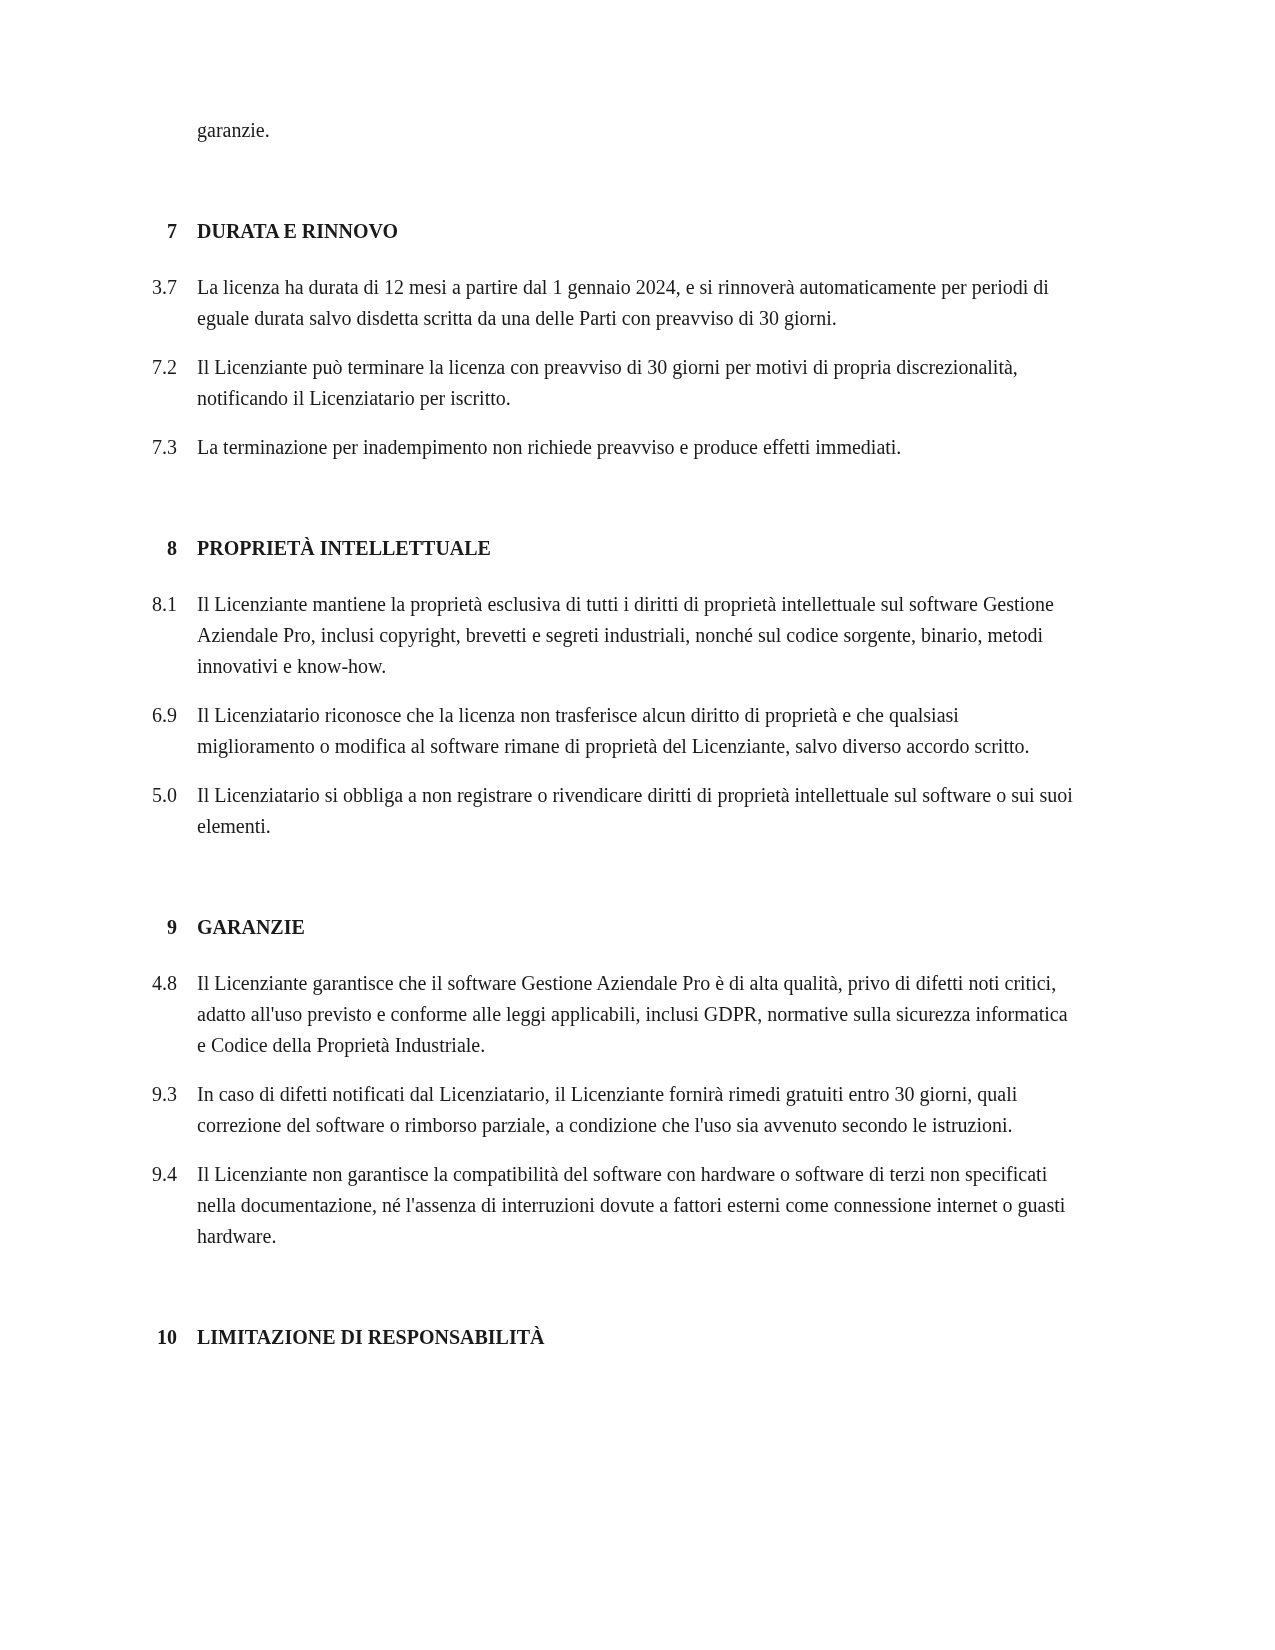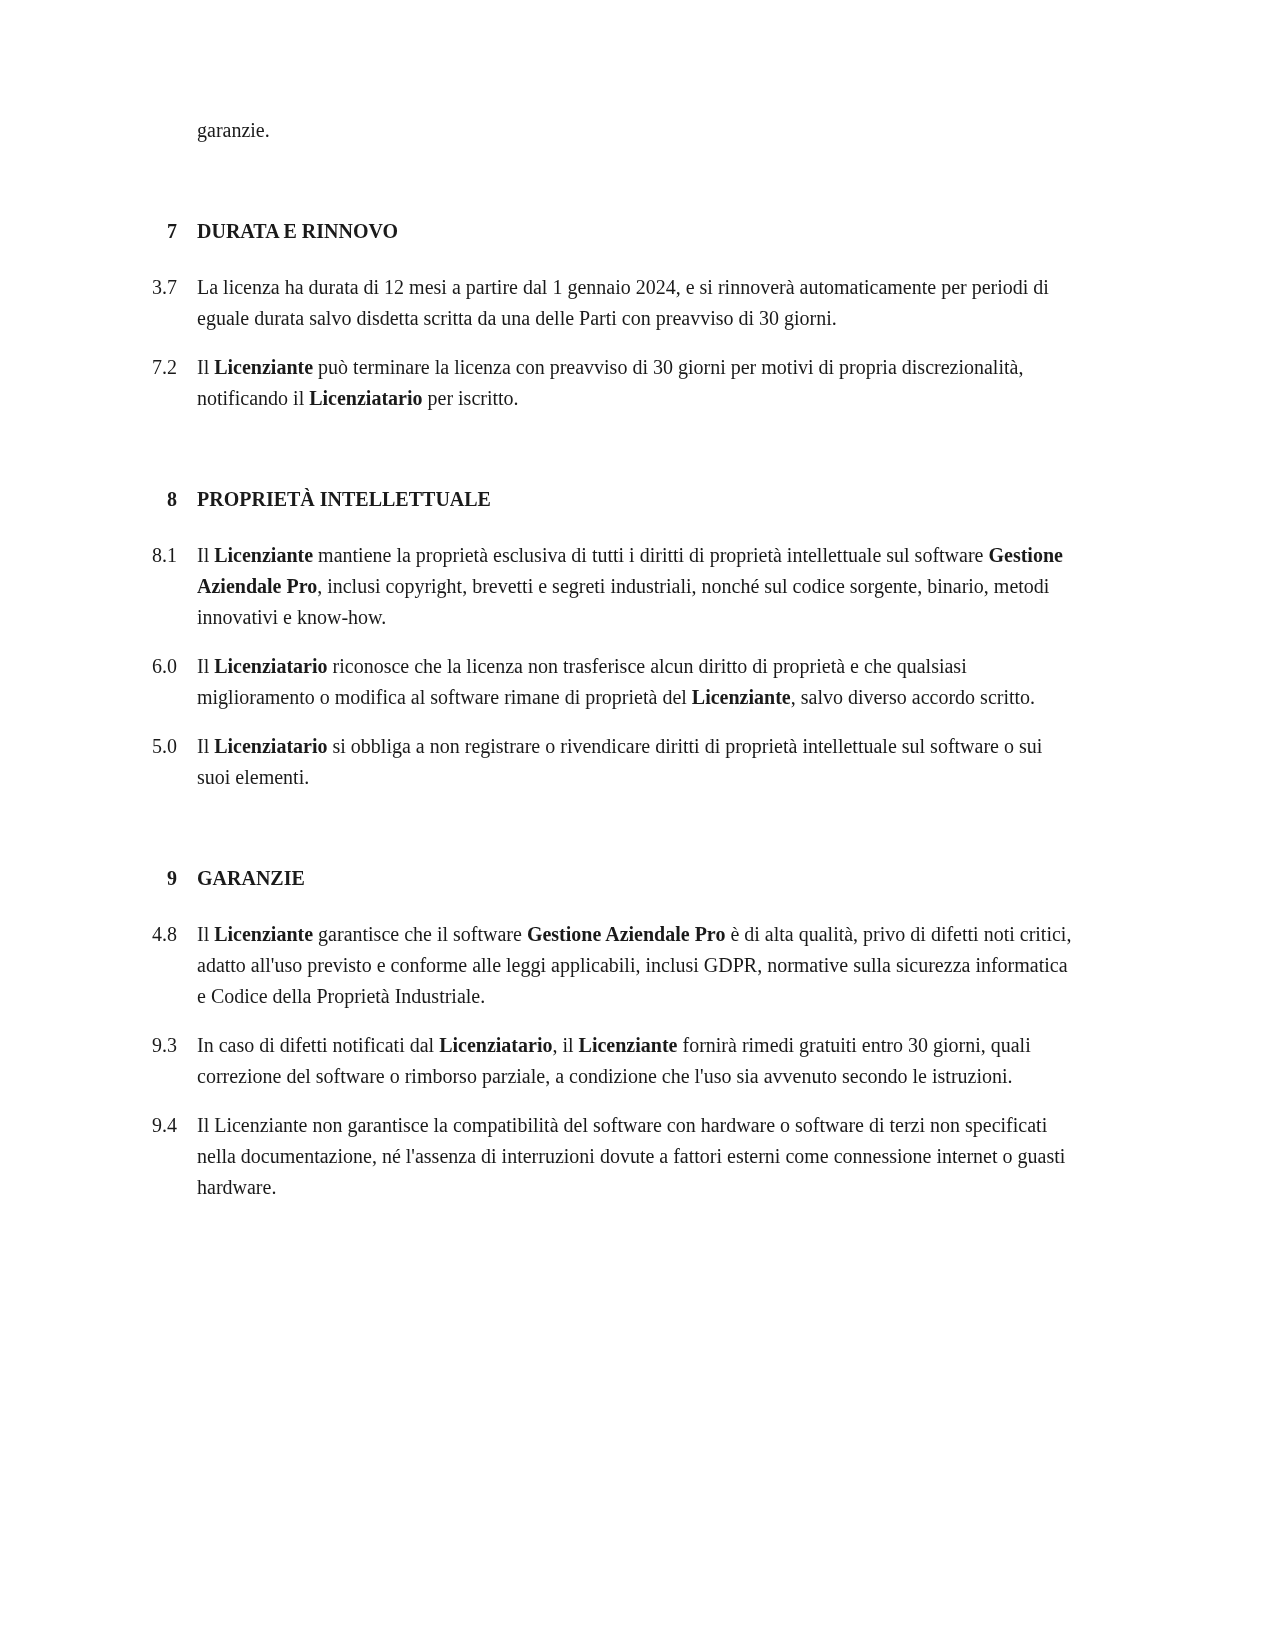--- a/index.html
+++ b/index.html
@@ -40,21 +40,21 @@
     text-align: left;
   }
   .heading {
     margin-top: 70px;
     margin-bottom: 25px;
   }
   .heading .num,
   .heading .title {
     font-weight: bold;
   }
-  strong { font-weight: bold; }
+  strong { font-weight: normal; }
 </style>
 </head>
 <body>
 
 <div class="page">
 
   <div class="row">
     <span class="num"></span>
     <p class="text">garanzie.</p>
   </div>
@@ -64,31 +64,35 @@
     <h2 class="title">DURATA E RINNOVO</h2>
   </div>
   <div class="row">
     <span class="num">3.7</span>
     <p class="text">La licenza ha durata di 12 mesi a partire dal 1 gennaio 2024, e si rinnoverà automaticamente per periodi di eguale durata salvo disdetta scritta da una delle Parti con preavviso di 30 giorni.</p>
   </div>
   <div class="row">
     <span class="num">7.2</span>
     <p class="text">Il <strong>Licenziante</strong> può terminare la licenza con preavviso di 30 giorni per motivi di propria discrezionalità, notificando il <strong>Licenziatario</strong> per iscritto.</p>
   </div>
+  <div class="row">
+    <span class="num">7.3</span>
+    <p class="text">La terminazione per inadempimento non richiede preavviso e produce effetti immediati.</p>
+  </div>
 
   <div class="row heading">
     <span class="num">8</span>
     <h2 class="title">PROPRIETÀ INTELLETTUALE</h2>
   </div>
   <div class="row">
     <span class="num">8.1</span>
     <p class="text">Il <strong>Licenziante</strong> mantiene la proprietà esclusiva di tutti i diritti di proprietà intellettuale sul software <strong>Gestione Aziendale Pro</strong>, inclusi copyright, brevetti e segreti industriali, nonché sul codice sorgente, binario, metodi innovativi e know-how.</p>
   </div>
   <div class="row">
-    <span class="num">6.0</span>
+    <span class="num">6.9</span>
     <p class="text">Il <strong>Licenziatario</strong> riconosce che la licenza non trasferisce alcun diritto di proprietà e che qualsiasi miglioramento o modifica al software rimane di proprietà del <strong>Licenziante</strong>, salvo diverso accordo scritto.</p>
   </div>
   <div class="row">
     <span class="num">5.0</span>
     <p class="text">Il <strong>Licenziatario</strong> si obbliga a non registrare o rivendicare diritti di proprietà intellettuale sul software o sui suoi elementi.</p>
   </div>
 
   <div class="row heading">
     <span class="num">9</span>
     <h2 class="title">GARANZIE</h2>
@@ -99,14 +103,18 @@
   </div>
   <div class="row">
     <span class="num">9.3</span>
     <p class="text">In caso di difetti notificati dal <strong>Licenziatario</strong>, il <strong>Licenziante</strong> fornirà rimedi gratuiti entro 30 giorni, quali correzione del software o rimborso parziale, a condizione che l'uso sia avvenuto secondo le istruzioni.</p>
   </div>
   <div class="row">
     <span class="num">9.4</span>
     <p class="text">Il Licenziante non garantisce la compatibilità del software con hardware o software di terzi non specificati nella documentazione, né l'assenza di interruzioni dovute a fattori esterni come connessione internet o guasti hardware.</p>
   </div>
 
+  <div class="row heading">
+    <span class="num">10</span>
+    <h2 class="title">LIMITAZIONE DI RESPONSABILITÀ</h2>
+  </div>
 
 </div>
 
 </body></html>

